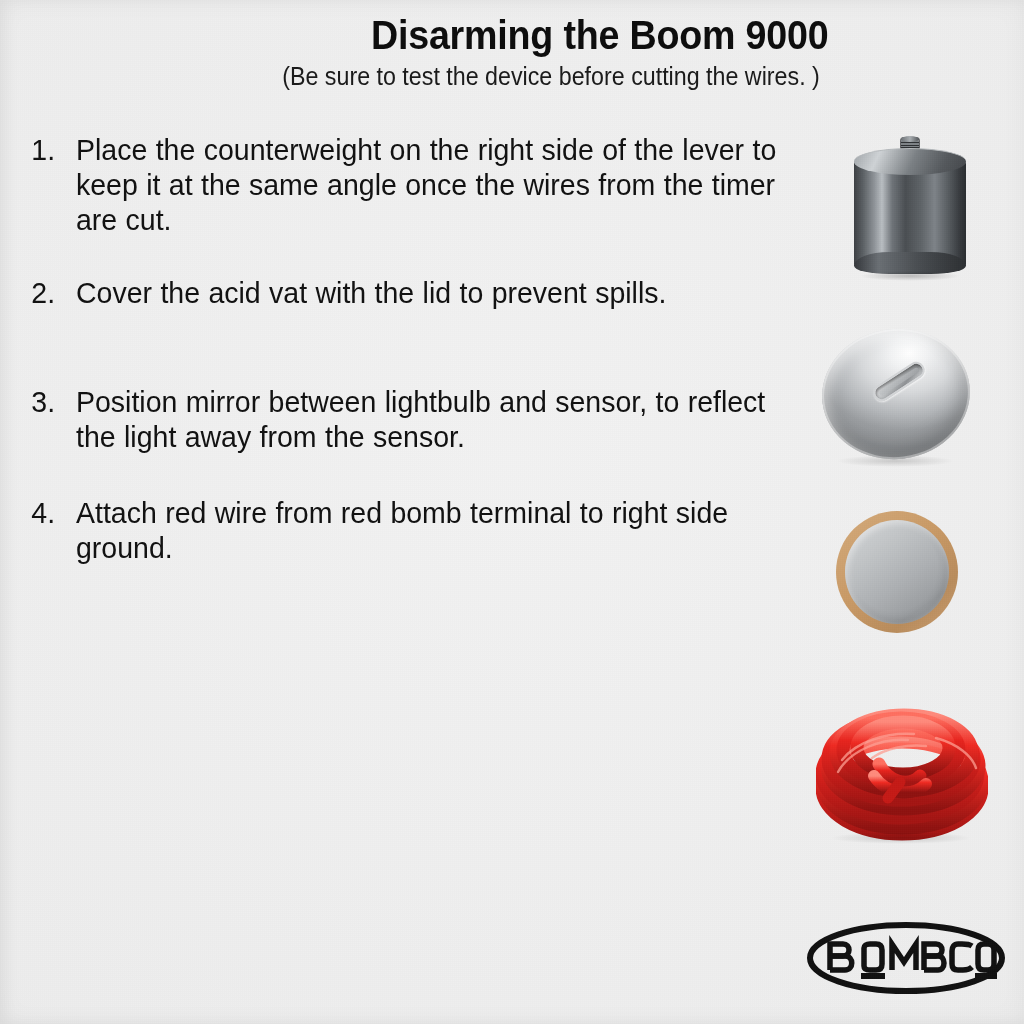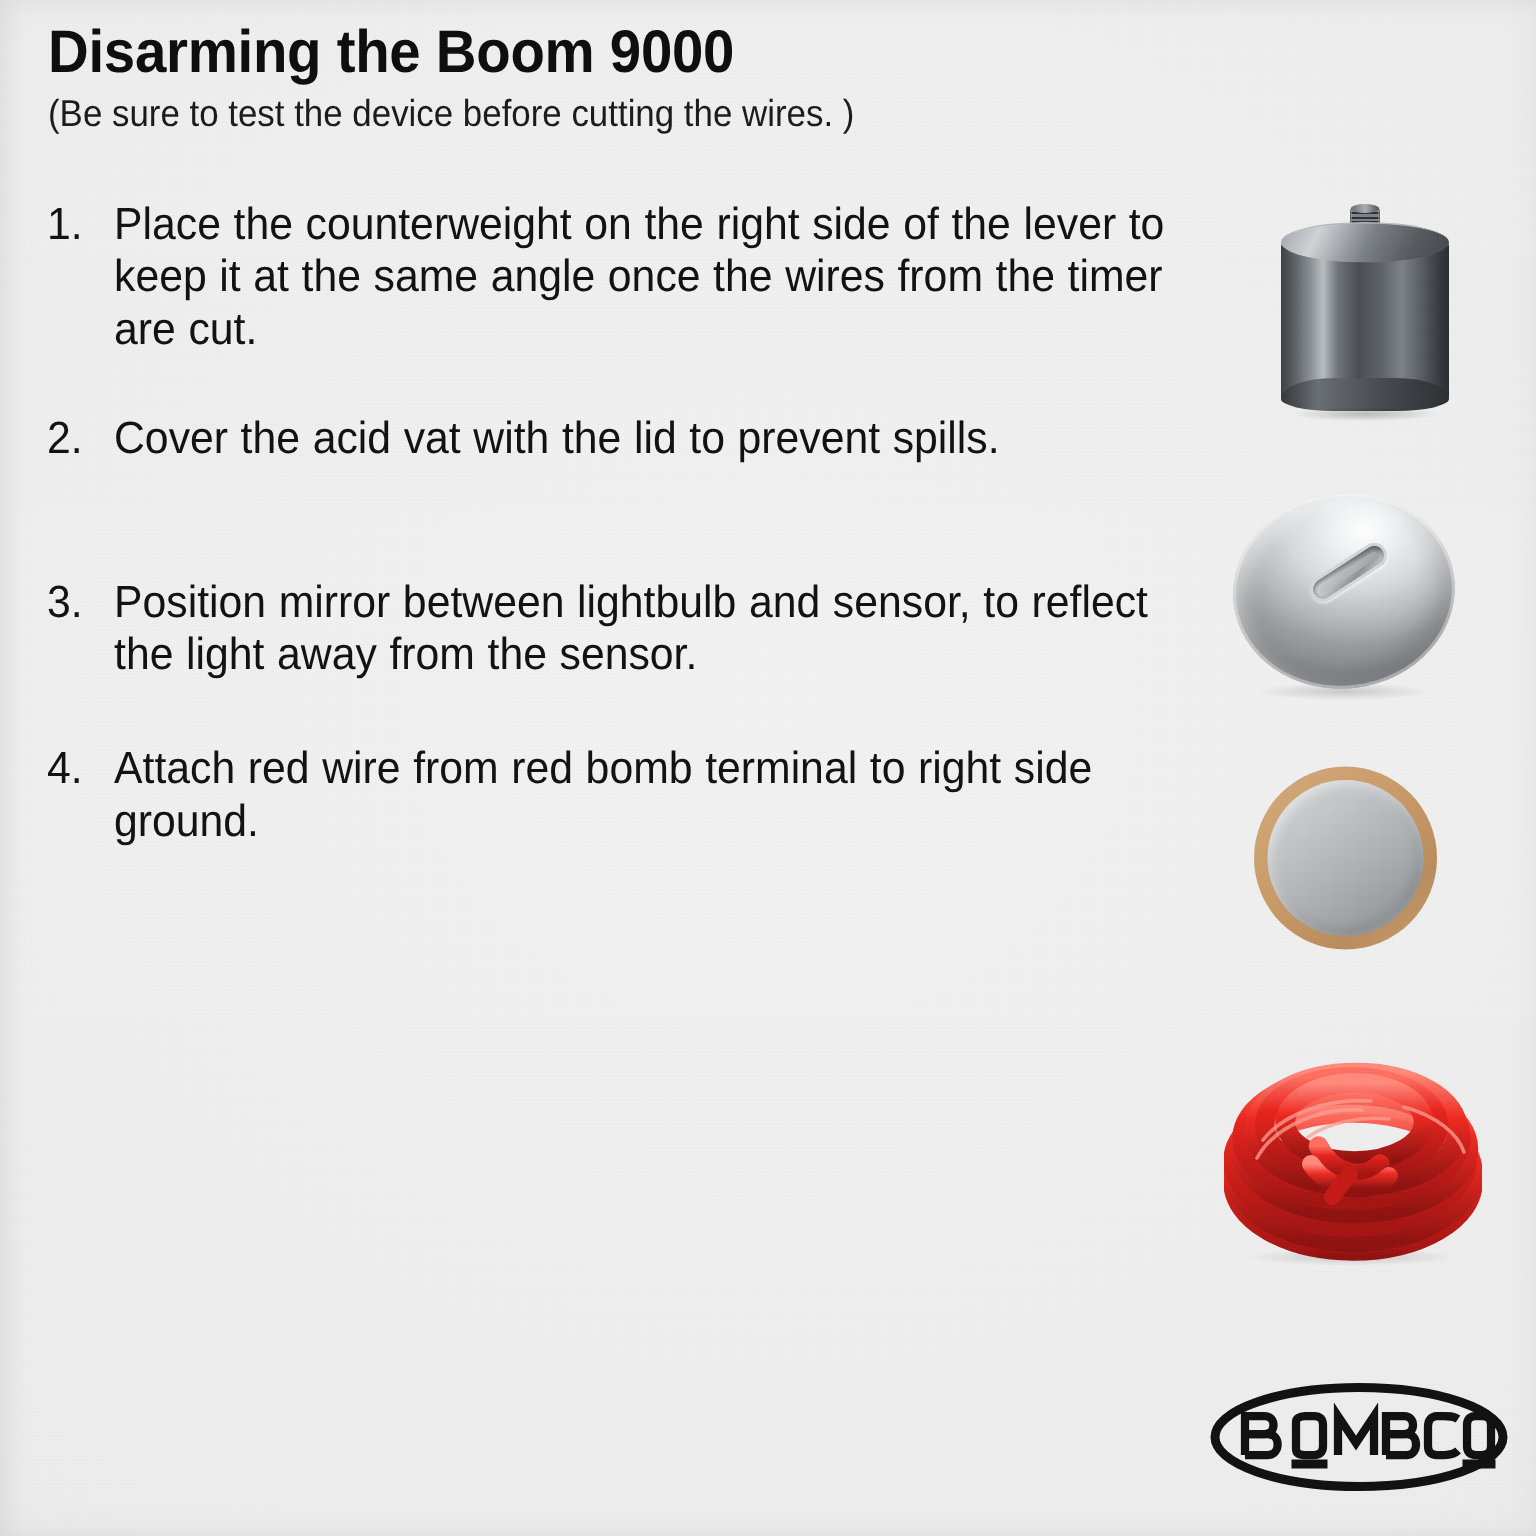--- a/index.html
+++ b/index.html
@@ -21,21 +21,21 @@
     background-image:
       repeating-linear-gradient(0deg, rgba(0,0,0,.012) 0px, rgba(0,0,0,.012) 1px, rgba(255,255,255,.012) 1px, rgba(255,255,255,.012) 2px),
       repeating-linear-gradient(90deg, rgba(0,0,0,.012) 0px, rgba(0,0,0,.012) 1px, rgba(255,255,255,.012) 1px, rgba(255,255,255,.012) 2px);
   }
   #vignette{
     position:absolute;inset:0;pointer-events:none;
     box-shadow: inset 0 0 26px rgba(0,0,0,.045), inset 6px 0 14px rgba(0,0,0,.035);
   }
 
   
-  #header{position:absolute;left:32px;top:14px;width:860px;}
+  #header{position:absolute;left:20px;top:14px;width:860px;text-align:right;}
   #title{
     font-size:40px;font-weight:700;color:#0d0d0d;
     letter-spacing:-0.2px;line-height:1.05;
     font-family:"Liberation Sans", sans-serif;
     transform:scaleX(.94);transform-origin:left center;
     white-space:nowrap;
   }
   #subtitle{
     margin-top:7px;
     font-size:25px;font-weight:400;color:#1a1a1a;

